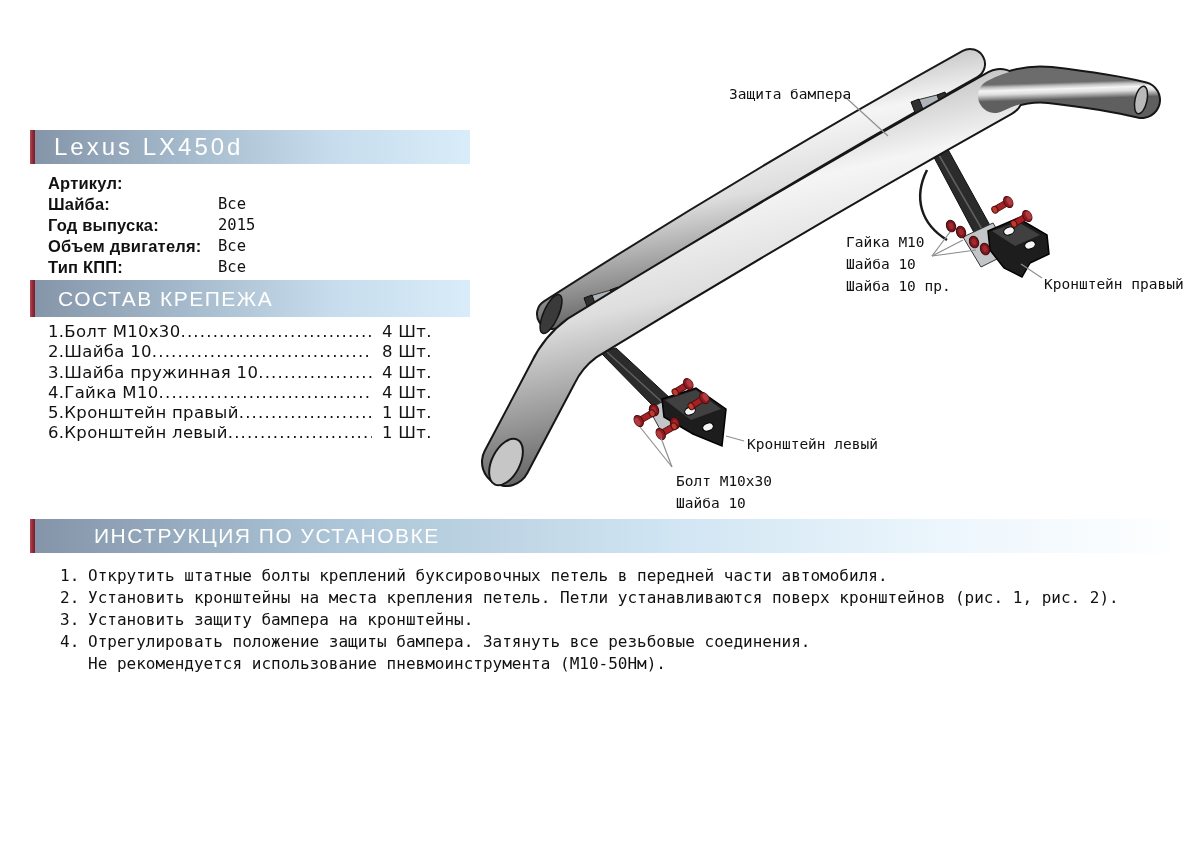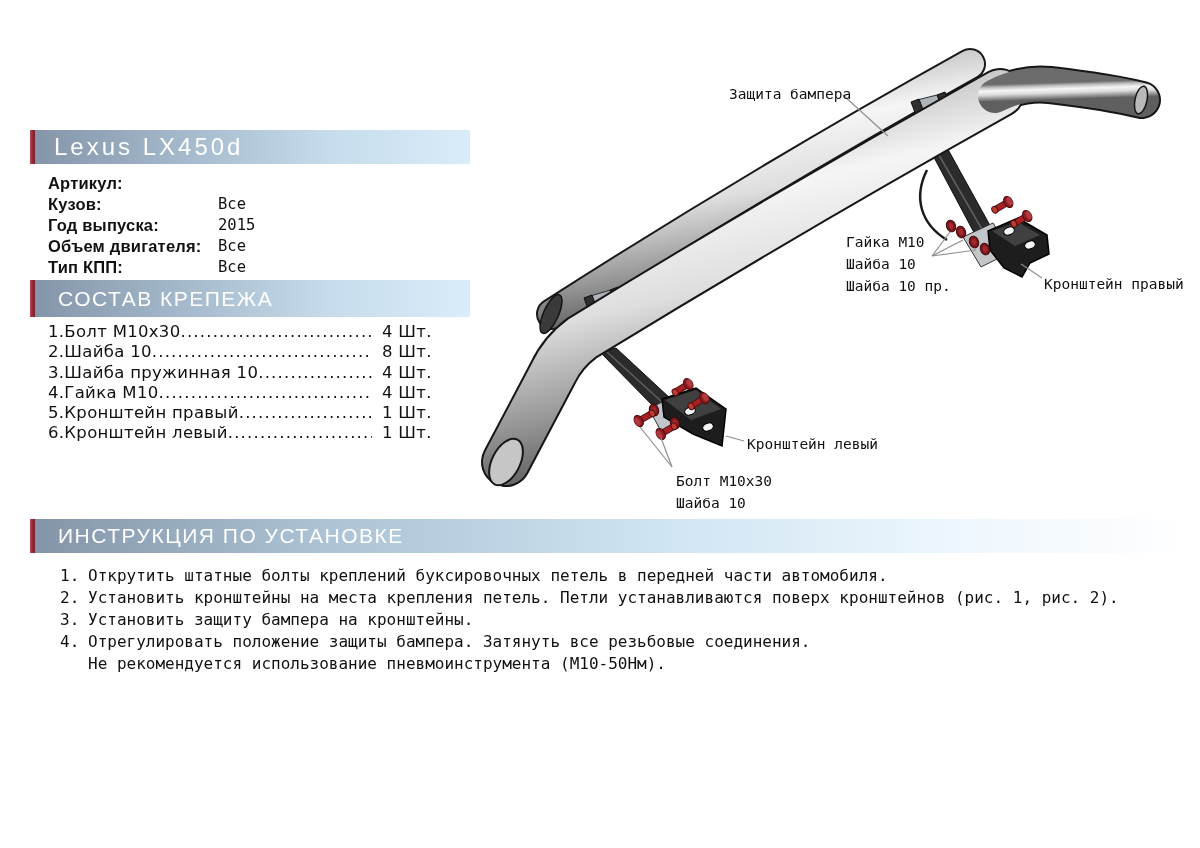--- a/index.html
+++ b/index.html
@@ -12,21 +12,21 @@
        background:linear-gradient(90deg,#8494a8 0%,#9fb4c6 30%,#c6dcec 68%,#d9ecf9 100%);}
   .bar .stripe{position:absolute;left:0;top:0;bottom:0;width:5px;
        background:linear-gradient(90deg,#b24a58 0%,#8e2533 60%,#7a1f2b 100%);}
   .bar .bar-title{color:#fff;font-weight:normal;padding-left:24px;white-space:nowrap;}
   #bar-lexus{top:130px;width:440px;height:34px;}
   #bar-lexus .bar-title{font-size:24px;letter-spacing:3px;}
   #bar-parts{top:280px;width:440px;height:37px;}
   #bar-parts .bar-title{font-size:21px;letter-spacing:1.5px;padding-left:28px;}
   #bar-instr{top:519px;width:1140px;height:34px;
        background:linear-gradient(90deg,#8494a8 0%,#aac2d4 25%,#cfe4f2 55%,#eef7fd 82%,#fdfeff 100%);}
-  #bar-instr .bar-title{font-size:21px;letter-spacing:1.5px;padding-left:28px;}
+  #bar-instr .bar-title{font-size:21px;letter-spacing:1.5px;padding-left:28px;margin-left:36px;}
 
   
   #details{left:48px;top:173px;width:650px;}
   .d-row{display:flex;line-height:21px;}
   .d-label{width:170px;font-weight:bold;font-size:16.5px;letter-spacing:.2px;flex:none;}
   .d-value{font-family:"DejaVu Sans Mono",monospace;font-size:15.5px;white-space:nowrap;}
 
   
   #parts-list{left:48px;top:322px;width:392px;font-family:"DejaVu Sans",sans-serif;}
   .p-row{display:flex;align-items:baseline;line-height:20.3px;font-size:16.5px;letter-spacing:.3px;}
@@ -52,21 +52,21 @@
   <div class="bar" id="bar-lexus">
     <div class="stripe"></div>
     <div class="bar-title">Lexus LX450d</div>
   </div>
 
   <div class="abs" id="details">
     <div class="d-row">
       <span class="d-label">Артикул:</span>
     </div>
     <div class="d-row">
-      <span class="d-label">Кузов:</span>
+      <span class="d-label">Шайба:</span>
       <span class="d-value">Все</span>
     </div>
     <div class="d-row">
       <span class="d-label">Год выпуска:</span>
       <span class="d-value">2015</span>
     </div>
     <div class="d-row">
       <span class="d-label">Объем двигателя:</span>
       <span class="d-value">Все</span>
     </div>

